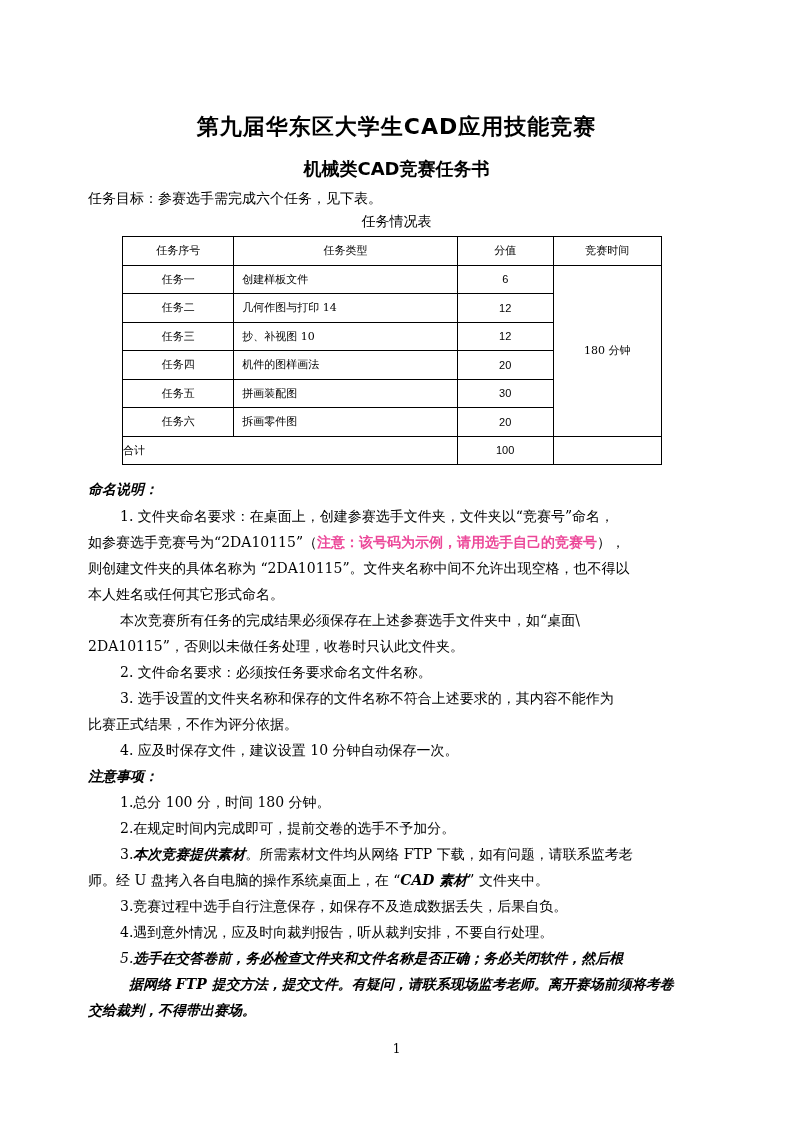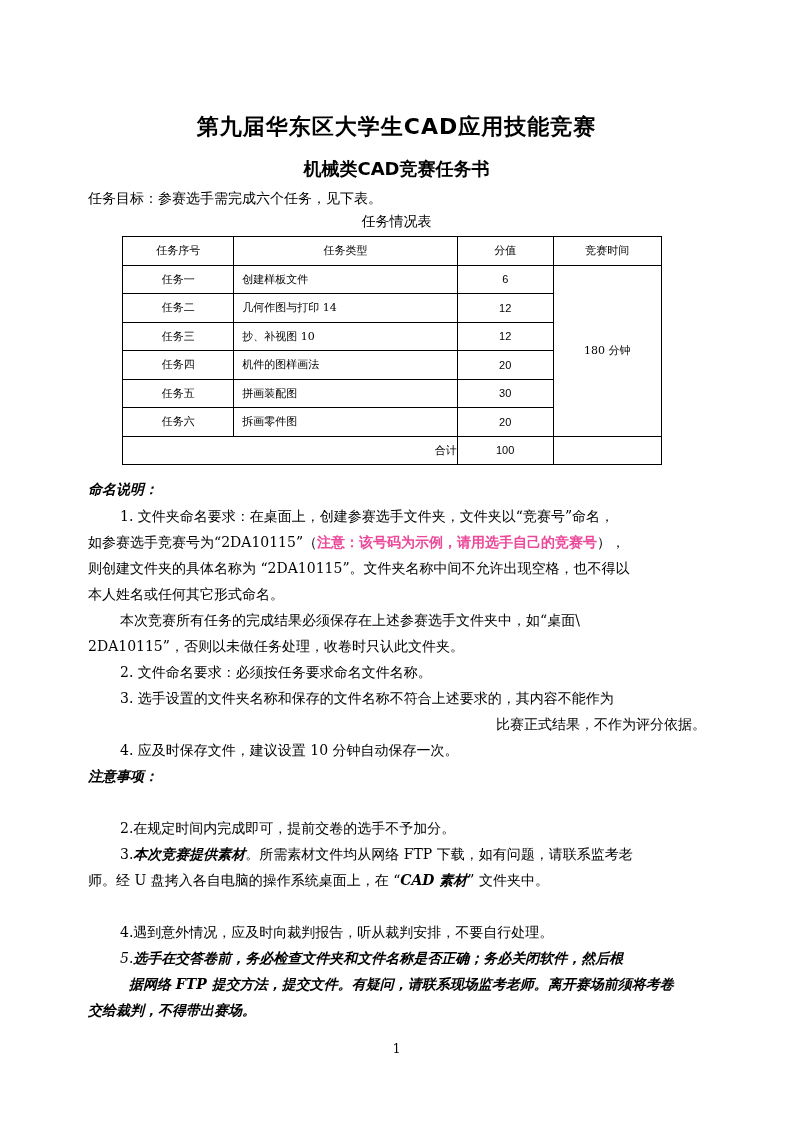--- a/index.html
+++ b/index.html
@@ -67,49 +67,51 @@
       <td class="c-no">任务五</td>
       <td class="c-type">拼画装配图</td>
       <td class="c-score">30</td>
     </tr>
     <tr>
       <td class="c-no">任务六</td>
       <td class="c-type">拆画零件图</td>
       <td class="c-score">20</td>
     </tr>
     <tr>
-      <td colspan="2" style="text-align:right;font-family:Liberation Mono, monospace;">合计</td>
+      <td colspan="2" style="text-align:left;font-family:Liberation Mono, monospace;">合计</td>
       <td class="c-score">100</td>
       <td class="c-time"></td>
     </tr>
   </tbody>
     </table>
 
   <div class="line bold" style="top:479px;">命名说明：</div>
   <div class="line indent" style="top:506px;">1. 文件夹命名要求：在桌面上，创建参赛选手文件夹，文件夹以“竞赛号”命名，</div>
   <div class="line" style="top:532px;">
     <span>如参赛选手竞赛号为“2DA10115”（</span><span class="red">注意：该号码为示例，请用选手自己的竞赛号</span><span>），</span>
   </div>
   <div class="line" style="top:558px;">则创建文件夹的具体名称为 “2DA10115”。文件夹名称中间不允许出现空格，也不得以</div>
   <div class="line" style="top:584px;">本人姓名或任何其它形式命名。</div>
   <div class="line indent" style="top:610px;">本次竞赛所有任务的完成结果必须保存在上述参赛选手文件夹中，如“桌面\</div>
   <div class="line" style="top:636px;">2DA10115”，否则以未做任务处理，收卷时只认此文件夹。</div>
   <div class="line indent" style="top:662px;">2. 文件命名要求：必须按任务要求命名文件名称。</div>
   <div class="line indent" style="top:688px;">3. 选手设置的文件夹名称和保存的文件名称不符合上述要求的，其内容不能作为</div>
-  <div class="line" style="top:714px;text-align:right;">比赛正式结果，不作为评分依据。</div>
+  <div class="line" style="top:714px;">比赛正式结果，不作为评分依据。</div>
   <div class="line indent" style="top:740px;">4. 应及时保存文件，建议设置 10 分钟自动保存一次。</div>
 
   <div class="line bold" style="top:766px;">注意事项：</div>
+  <div class="line indent" style="top:792px;">1.总分 100 分，时间 180 分钟。</div>
   <div class="line indent" style="top:818px;">2.在规定时间内完成即可，提前交卷的选手不予加分。</div>
   <div class="line indent" style="top:844px;">
     <span>3.</span><span class="bold">本次竞赛提供素材</span><span>。所需素材文件均从网络 FTP 下载，如有问题，请联系监考老</span>
   </div>
   <div class="line" style="top:870px;">
     <span>师。经 U 盘拷入各自电脑的操作系统桌面上，在 “</span><span class="bold">CAD 素材</span><span>” 文件夹中。</span>
   </div>
+  <div class="line indent" style="top:896px;">3.竞赛过程中选手自行注意保存，如保存不及造成数据丢失，后果自负。</div>
   <div class="line indent" style="top:922px;">4.遇到意外情况，应及时向裁判报告，听从裁判安排，不要自行处理。</div>
   <div class="line indent bold" style="top:948px;">
     <span style="font-weight:normal;">5.</span><span>选手在交答卷前，务必检查文件夹和文件名称是否正确；务必关闭软件，然后根</span>
   </div>
   <div class="line bold" style="top:974px;margin-left:41px;">据网络 FTP 提交方法，提交文件。有疑问，请联系现场监考老师。离开赛场前须将考卷</div>
   <div class="line bold" style="top:1000px;">交给裁判，不得带出赛场。</div>
 
   <div class="pagenum">1</div>
 </div>
 

